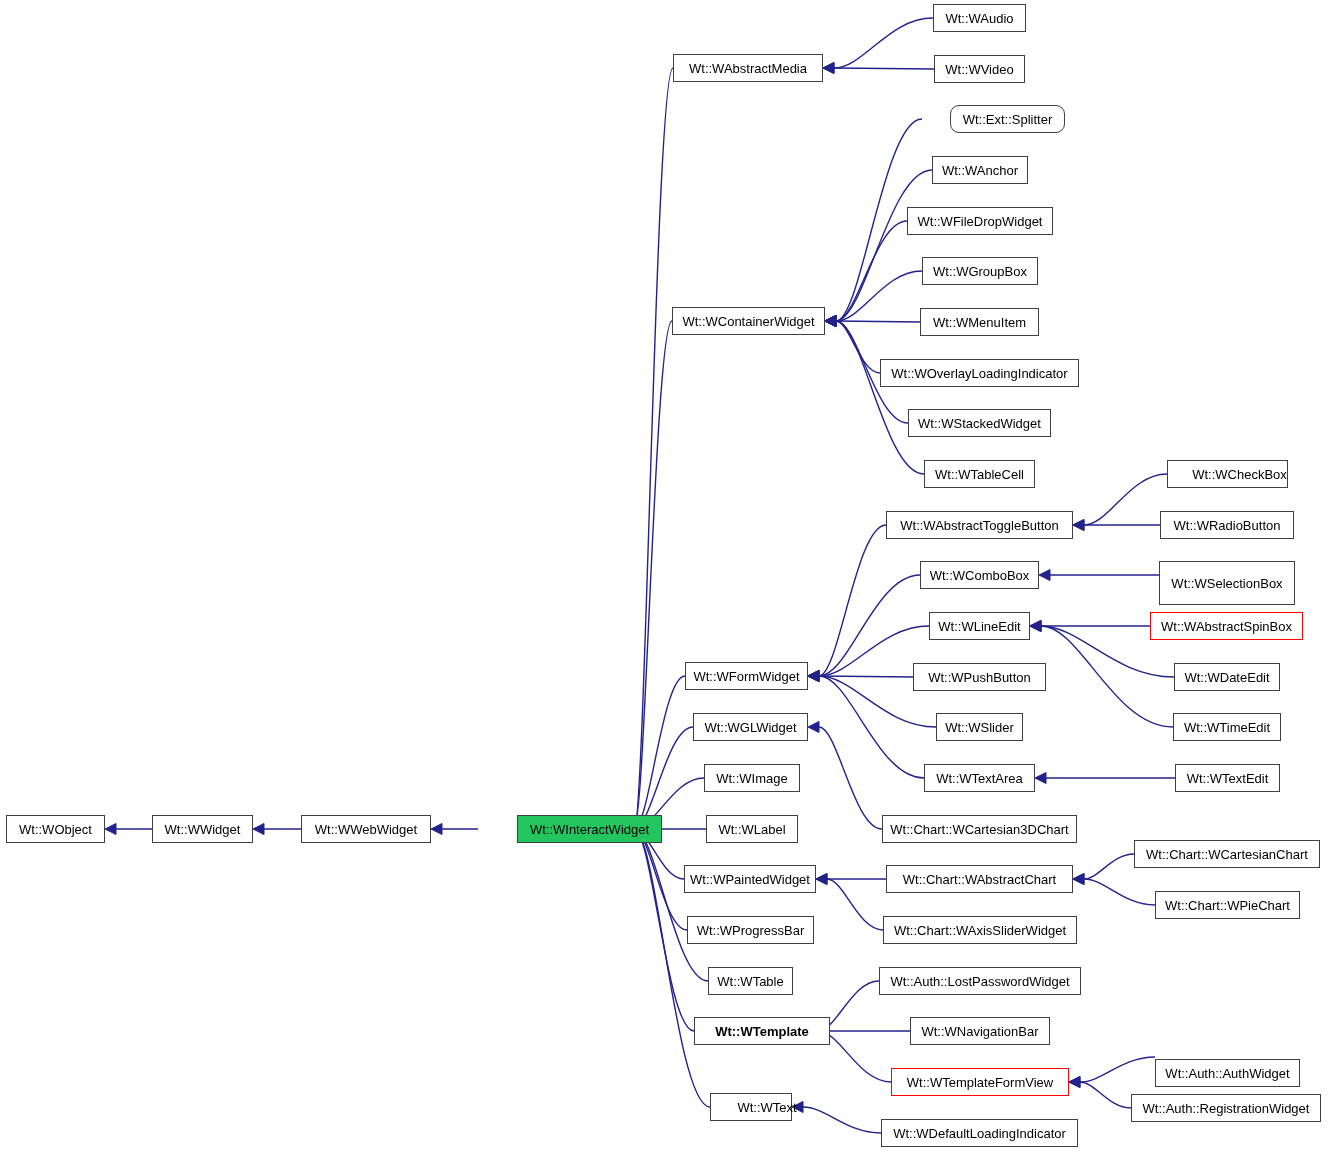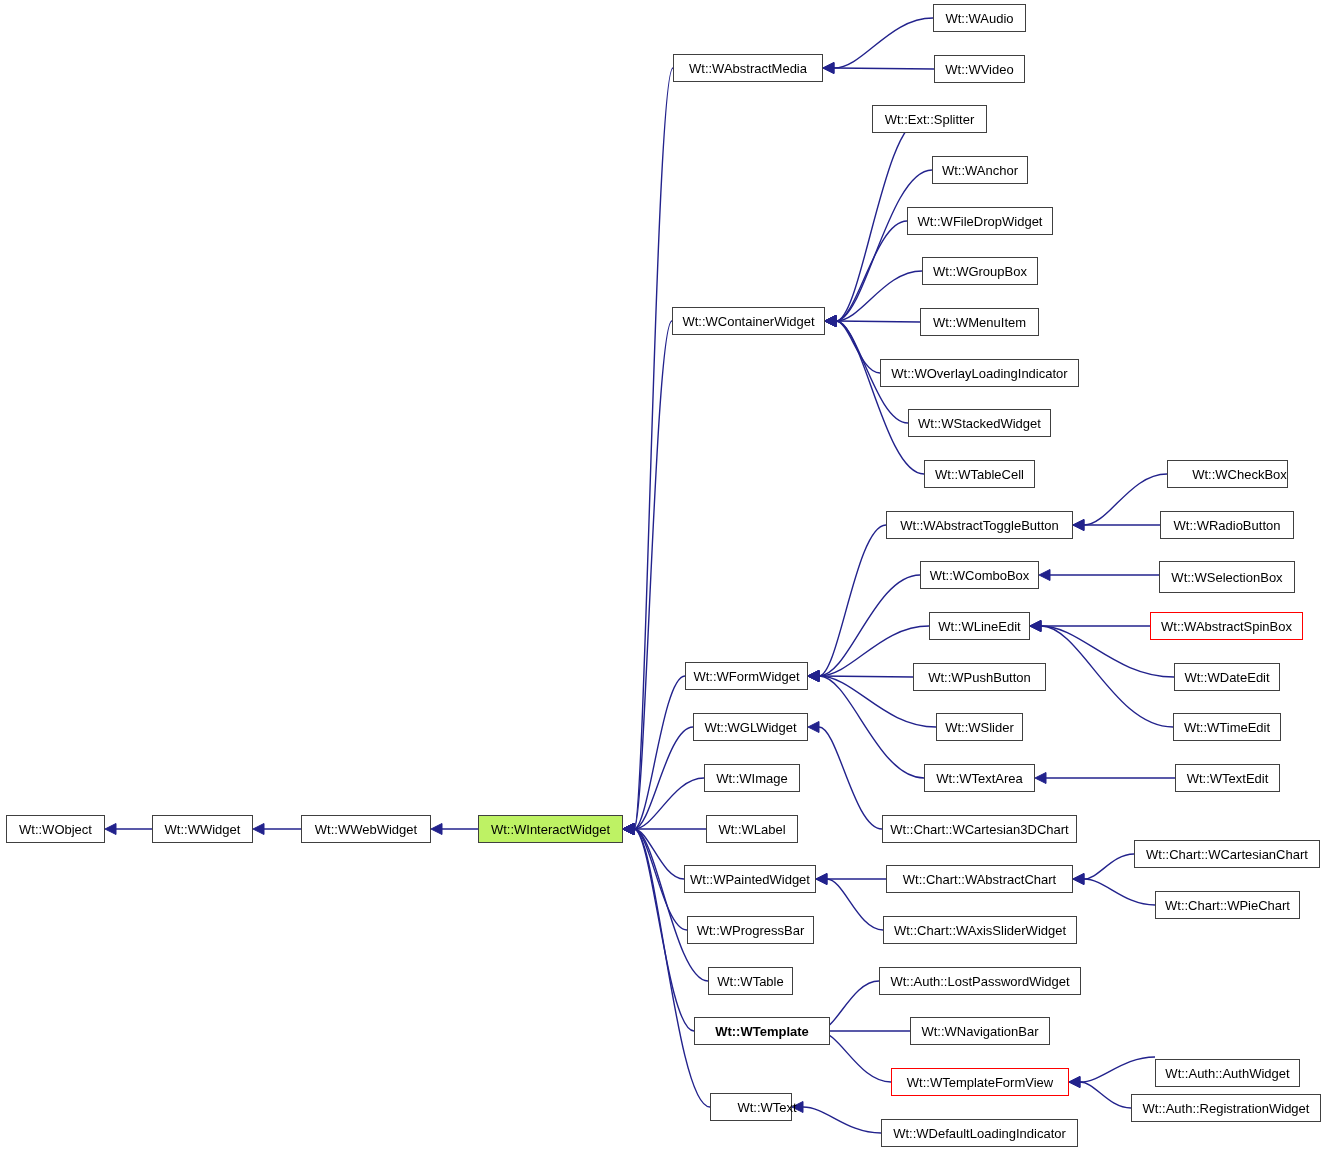--- a/index.html
+++ b/index.html
@@ -32,22 +32,23 @@
     align-items: center;
     justify-content: center;
     font-size: 13px;
     line-height: 1;
     color: #000000;
     white-space: nowrap;
     letter-spacing: 0px;
     z-index: 5;
   }
   .node.highlight {
-    background: #bef264;
+    background: #22c55e;
     border-color: #404040;
+    margin-left: 39px;
   }
   .node.redborder {
     border: 1px solid #ff0000;
     color: #000000;
   }
   .node-label {
     pointer-events: none;
   }
 </style>
 </head>
@@ -292,21 +293,21 @@
     </div>
     <div class="node" style="left: 710px; top: 1093px; width: 82px; height: 28px; padding-left: 32px;">
       <span class="node-label">Wt::WText</span>
     </div>
     <div class="node" style="left: 933px; top: 4px; width: 93px; height: 28px;">
       <span class="node-label">Wt::WAudio</span>
     </div>
     <div class="node" style="left: 934px; top: 55px; width: 91px; height: 28px;">
       <span class="node-label">Wt::WVideo</span>
     </div>
-    <div class="node" style="left: 872px; top: 105px; width: 115px; height: 28px;">
+    <div class="node" style="left: 950px; top: 105px; width: 115px; height: 28px; border-radius: 9px;">
       <span class="node-label">Wt::Ext::Splitter</span>
     </div>
     <div class="node" style="left: 932px; top: 156px; width: 96px; height: 28px;">
       <span class="node-label">Wt::WAnchor</span>
     </div>
     <div class="node" style="left: 907px; top: 207px; width: 146px; height: 28px;">
       <span class="node-label">Wt::WFileDropWidget</span>
     </div>
     <div class="node" style="left: 922px; top: 257px; width: 116px; height: 28px;">
       <span class="node-label">Wt::WGroupBox</span>
@@ -361,21 +362,21 @@
     </div>
     <div class="node" style="left: 881px; top: 1119px; width: 197px; height: 28px;">
       <span class="node-label">Wt::WDefaultLoadingIndicator</span>
     </div>
     <div class="node" style="left: 1167px; top: 460px; width: 121px; height: 28px; padding-left: 24px;">
       <span class="node-label">Wt::WCheckBox</span>
     </div>
     <div class="node" style="left: 1160px; top: 511px; width: 134px; height: 28px;">
       <span class="node-label">Wt::WRadioButton</span>
     </div>
-    <div class="node" style="left: 1159px; top: 561px; width: 136px; height: 32px;">
+    <div class="node" style="left: 1159px; top: 561px; width: 136px; height: 44px;">
       <span class="node-label">Wt::WSelectionBox</span>
     </div>
     <div class="node redborder" style="left: 1150px; top: 612px; width: 153px; height: 28px;">
       <span class="node-label">Wt::WAbstractSpinBox</span>
     </div>
     <div class="node" style="left: 1174px; top: 663px; width: 106px; height: 28px;">
       <span class="node-label">Wt::WDateEdit</span>
     </div>
     <div class="node" style="left: 1173px; top: 713px; width: 108px; height: 28px;">
       <span class="node-label">Wt::WTimeEdit</span>

